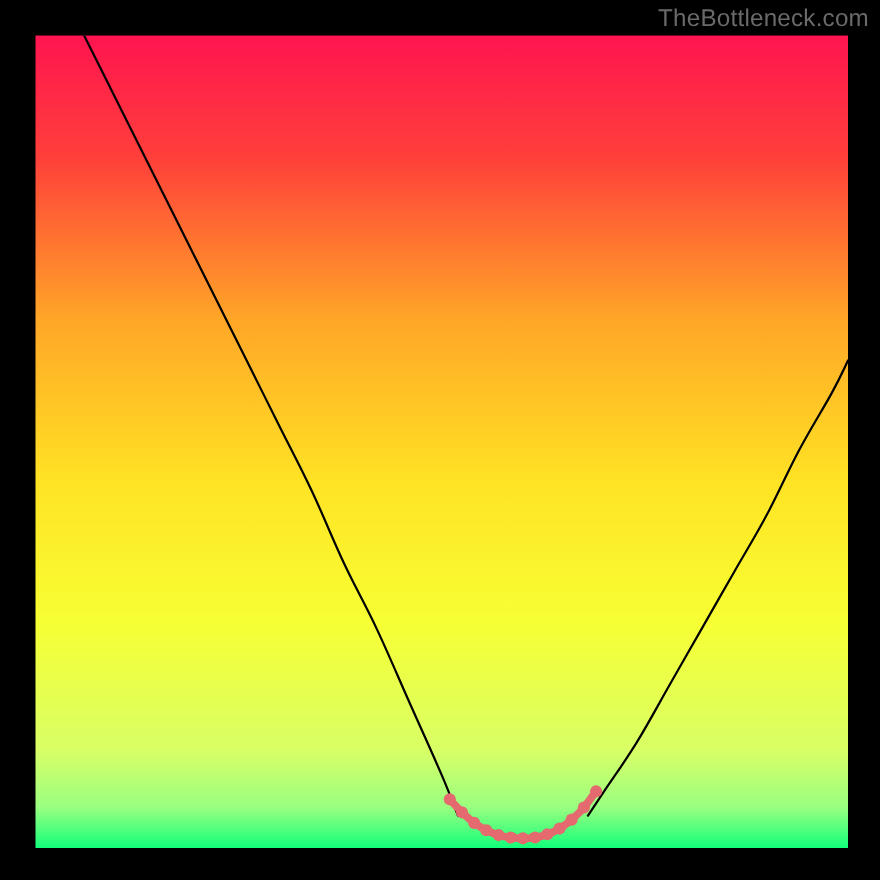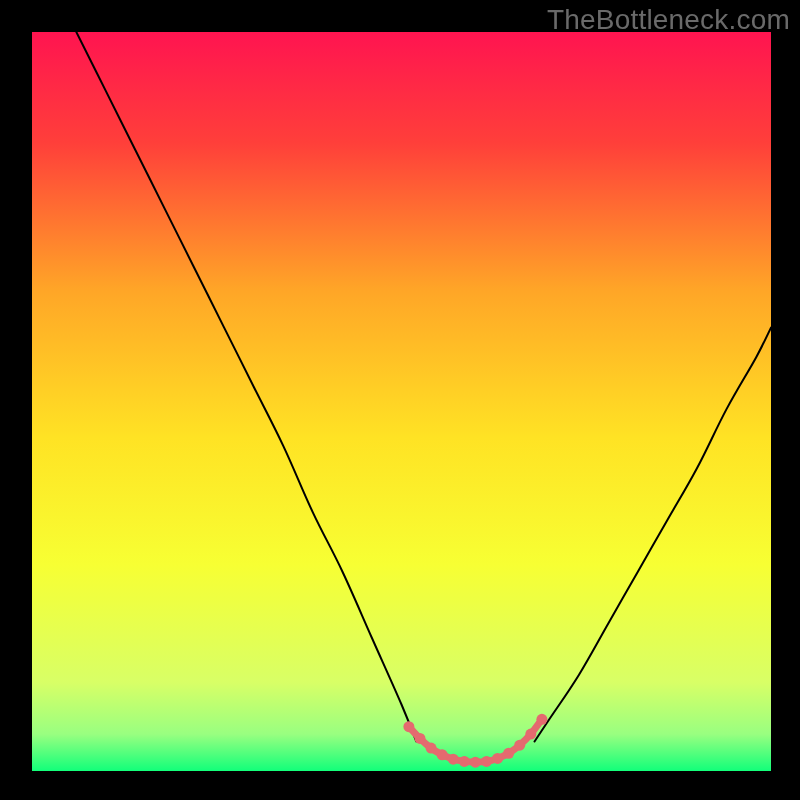--- a/index.html
+++ b/index.html
@@ -24,21 +24,21 @@
     top: 32px;
     width: 739px;
     height: 739px;
     overflow: hidden;
   }
   .watermark {
     position: absolute;
     top: 4px;
     right: 10px;
     font-family: Arial, Helvetica, sans-serif;
-    font-size: 28px;
+    font-size: 22px;
     font-weight: 500;
     color: #6a6a6a;
     letter-spacing: 0.2px;
   }
   svg {
     display: block;
   }
 </style>
 </head>
 <body>

